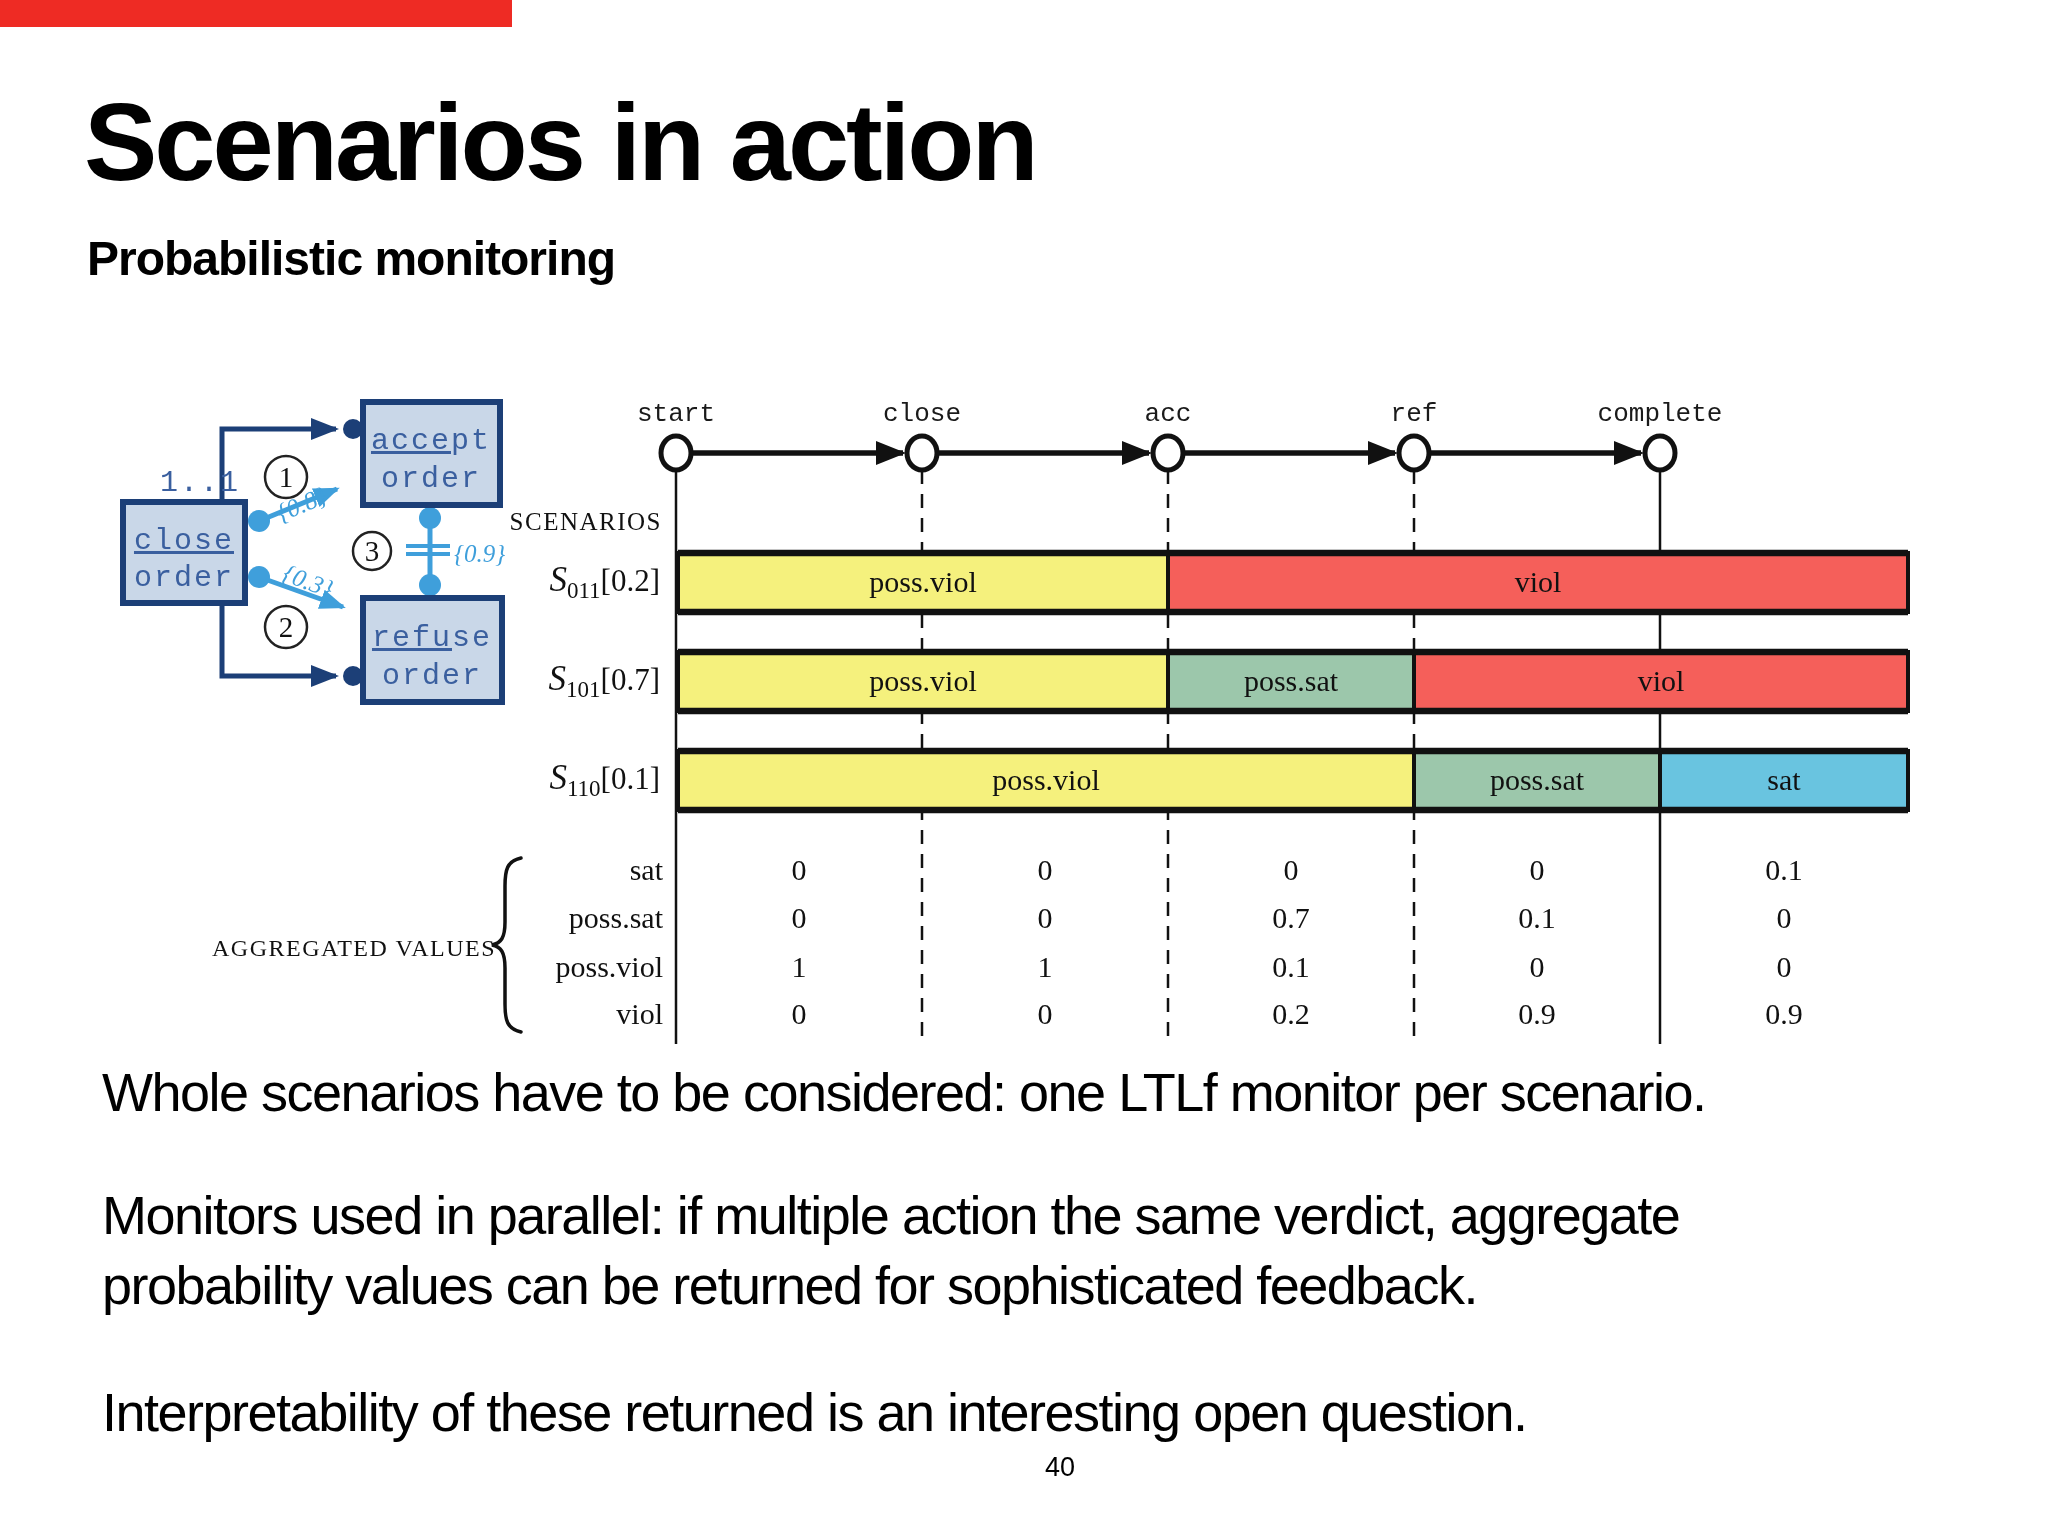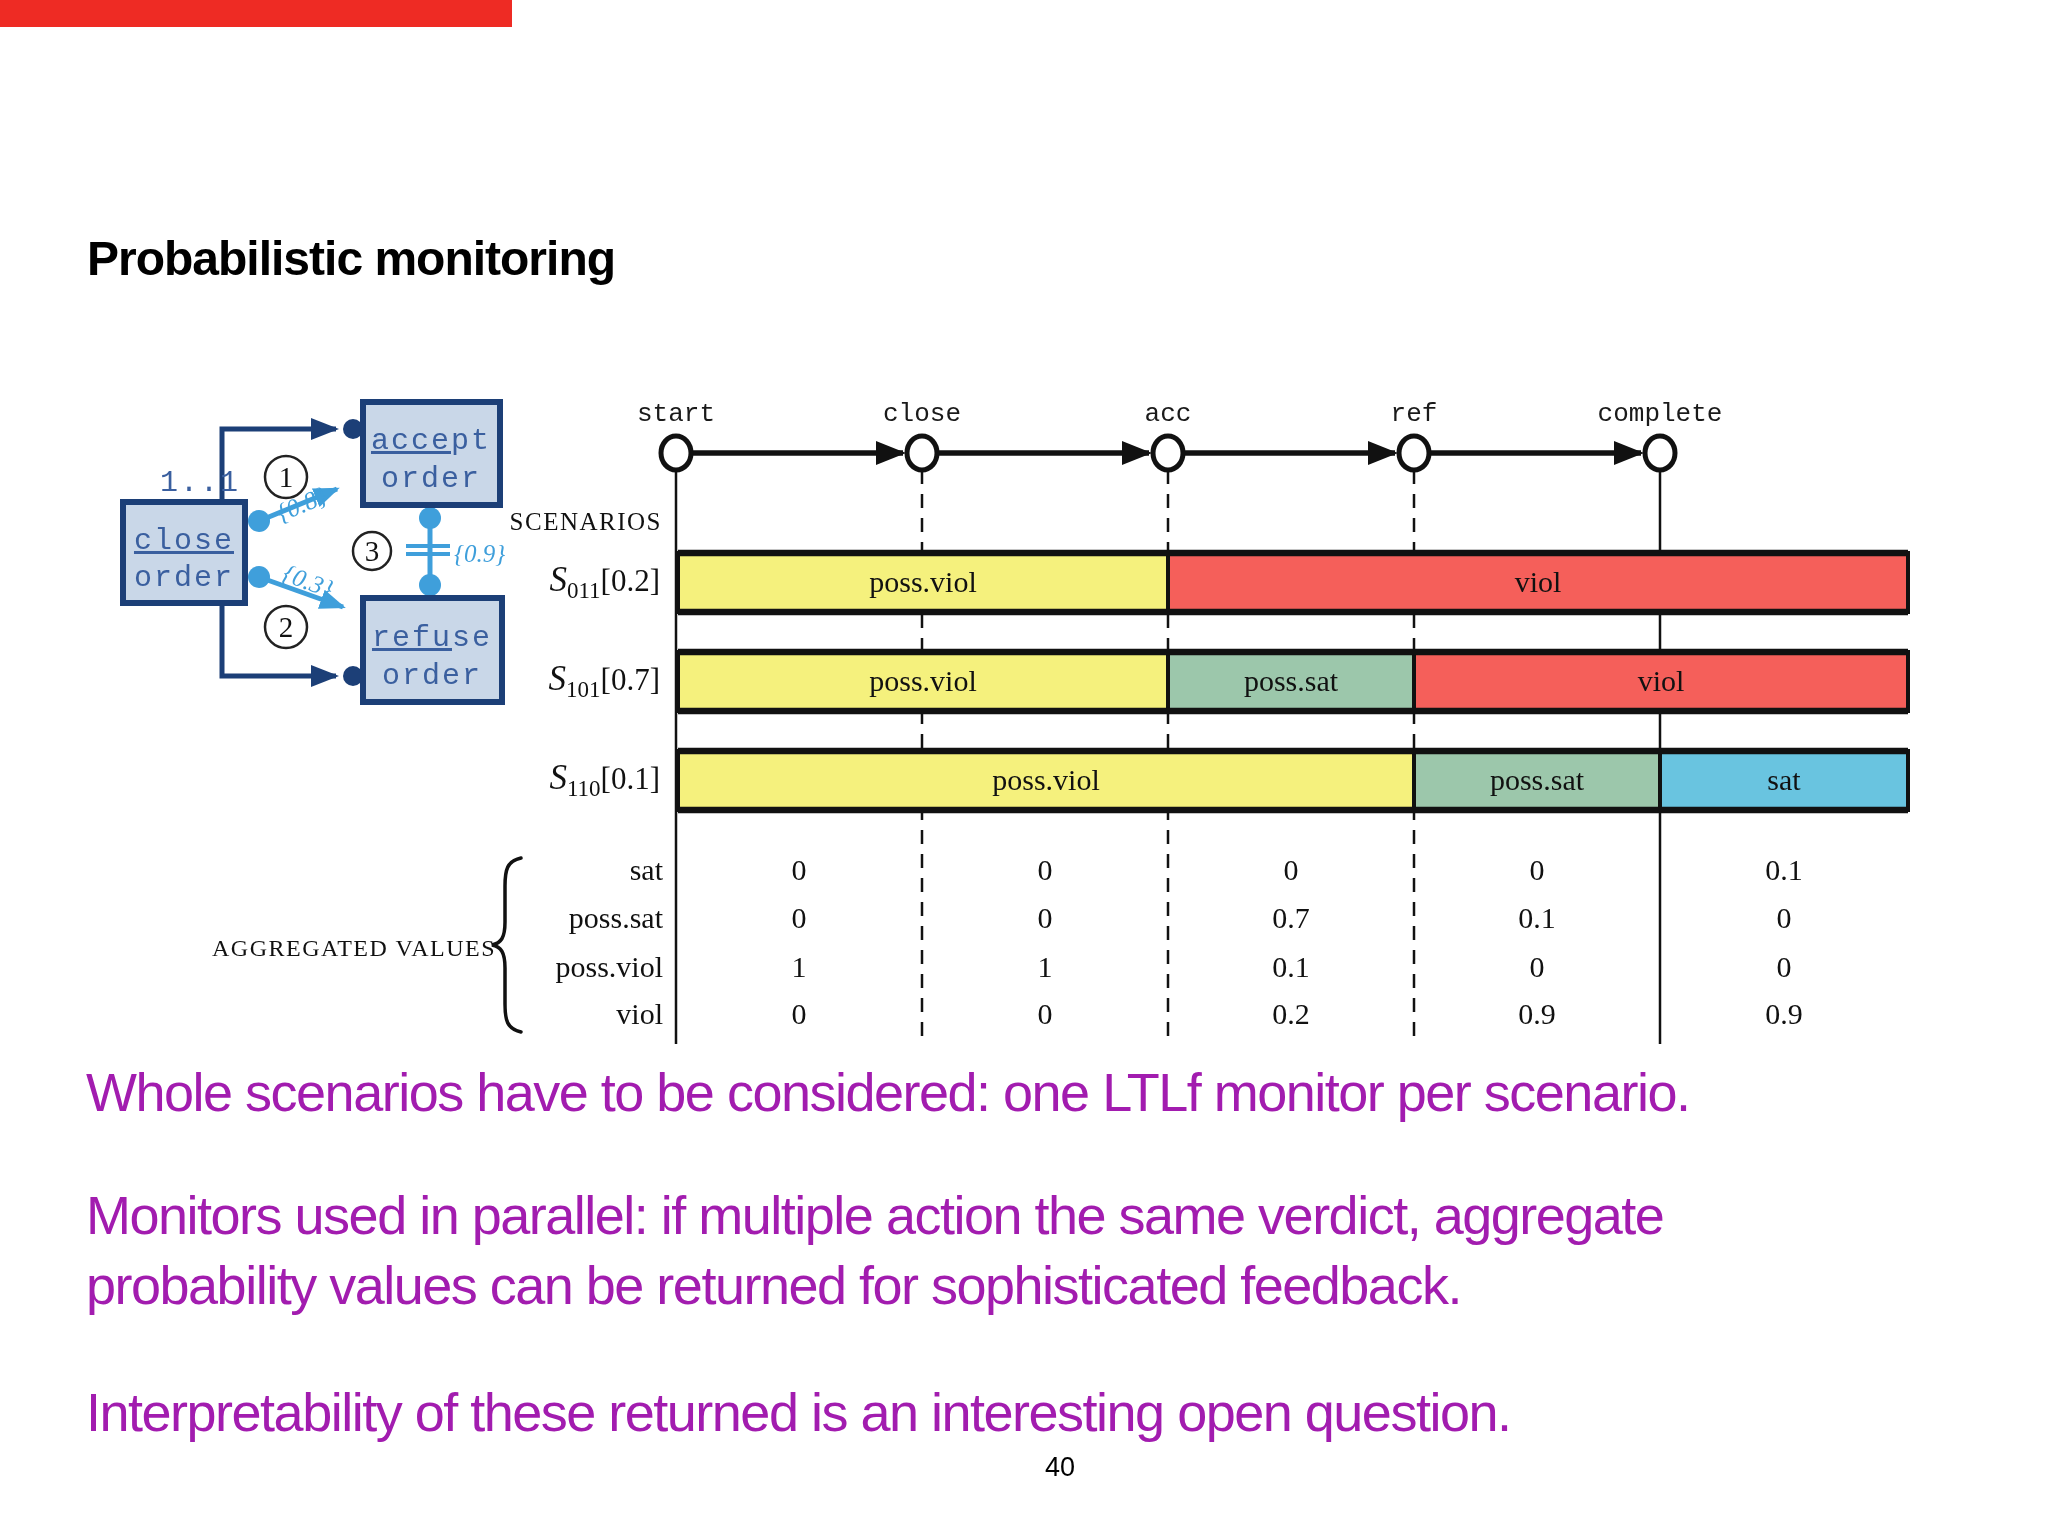--- a/index.html
+++ b/index.html
@@ -1,21 +1,21 @@
 <!DOCTYPE html>
 <html><head>
 <meta charset="utf-8">
 <style>
   html,body{margin:0;padding:0;background:#ffffff;}
   .slide{position:relative;width:2048px;height:1536px;background:#ffffff;overflow:hidden;
          font-family:"Liberation Sans",sans-serif;color:#000;}
   .top-bar{position:absolute;left:0;top:0;width:512px;height:27px;}
   .title{position:absolute;left:84px;top:78px;font-size:110px;font-weight:bold;letter-spacing:-3px;white-space:nowrap;}
   .subtitle{position:absolute;left:87px;top:231px;font-size:48px;font-weight:bold;letter-spacing:-1px;white-space:nowrap;}
-  .para{position:absolute;left:86px;width:1900px;font-size:54px;letter-spacing:-1.5px;line-height:70px;color:#a21caf;}
+  .para{position:absolute;left:102px;width:1900px;font-size:54px;letter-spacing:-1.5px;line-height:70px;color:#000000;}
   .p1{top:1057px;}
   .p2{top:1180px;}
   .p3{top:1377px;}
   .pline{display:block;}
   .pagenum{position:absolute;left:0;top:1452px;width:2048px;text-align:center;font-size:27px;padding-left:36px;}
   svg{position:absolute;overflow:visible;}
   .diagram{left:100px;top:390px;}
   .monitor{left:450px;top:385px;}
   .evlabel{font-family:"Liberation Mono",monospace;font-size:26px;fill:#1a1a1a;}
   .seglabel{font-family:"Liberation Serif",serif;font-size:30px;fill:#111;}
@@ -25,20 +25,21 @@
   .probl{font-family:"Liberation Serif",serif;font-style:italic;font-size:25px;}
   .numd{font-family:"Liberation Serif",serif;font-size:29px;fill:#111;}
 </style>
 </head>
 <body>
 
 <div class="slide">
 
   <div class="top-bar" style="background: rgb(238, 43, 36);"></div>
 
+  <div class="title">Scenarios in action</div>
   <div class="subtitle">Probabilistic monitoring</div>
 
   <svg class="diagram" width="460" height="330" viewBox="100 390 460 330">
     <defs>
       <marker id="arrDark" markerUnits="userSpaceOnUse" markerWidth="28" markerHeight="24" refX="25" refY="12" orient="auto">
         <polygon points="0,1 28,12 0,23" fill="#1c3f77"></polygon>
       </marker>
       <marker id="arrLight" markerUnits="userSpaceOnUse" markerWidth="26" markerHeight="22" refX="23" refY="11" orient="auto">
         <polygon points="0,1 26,11 0,21" fill="#3f9fdb"></polygon>
       </marker>

